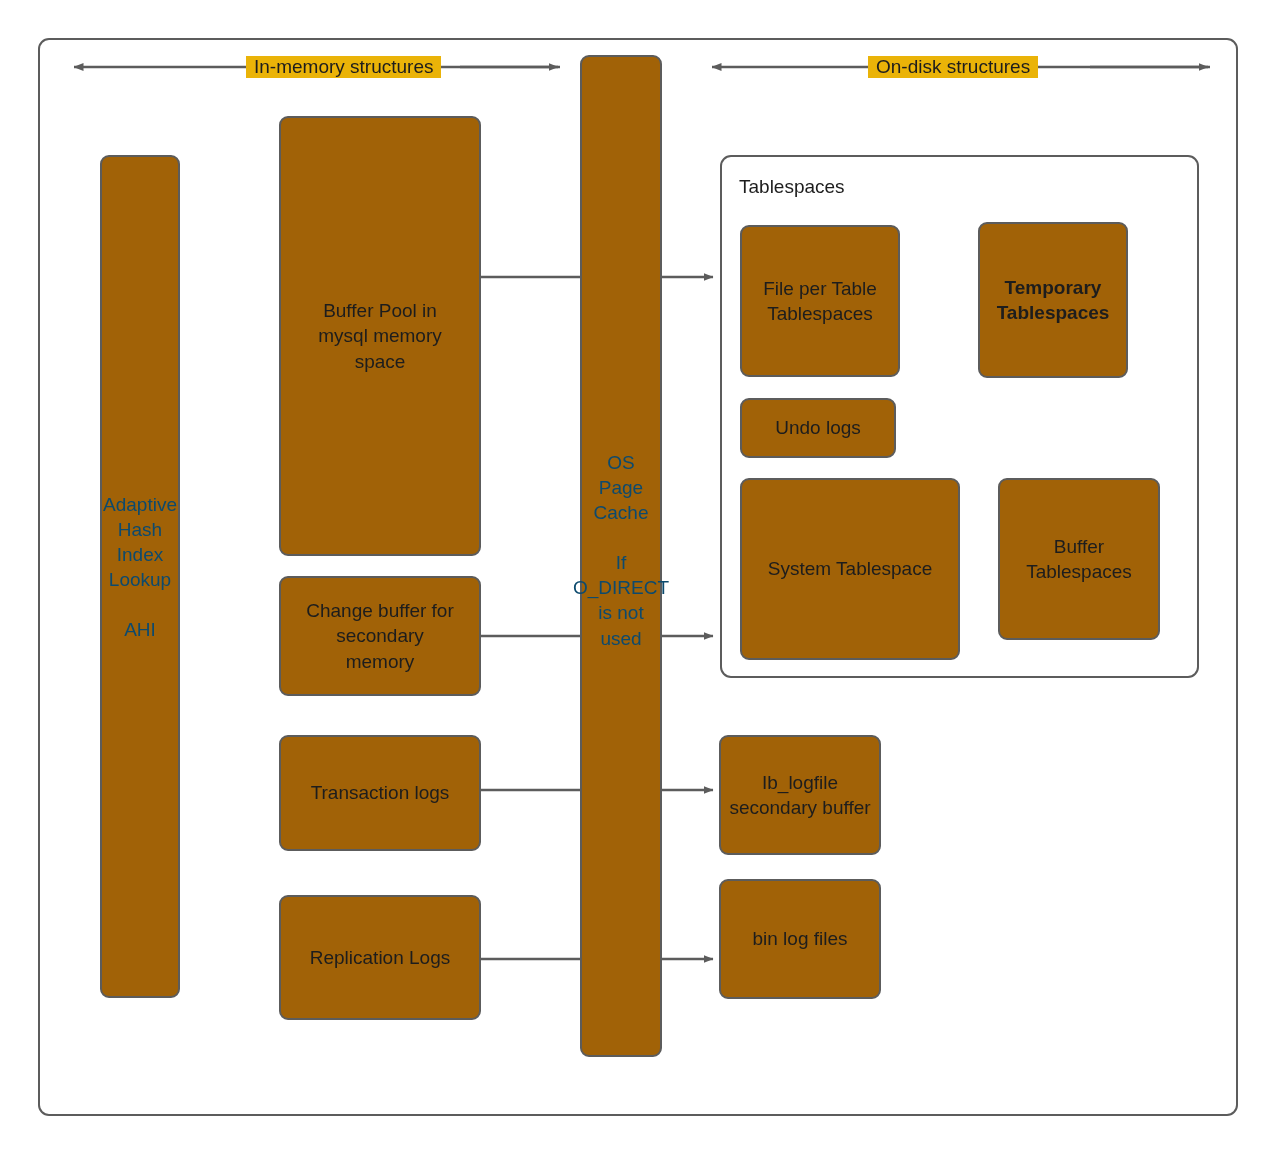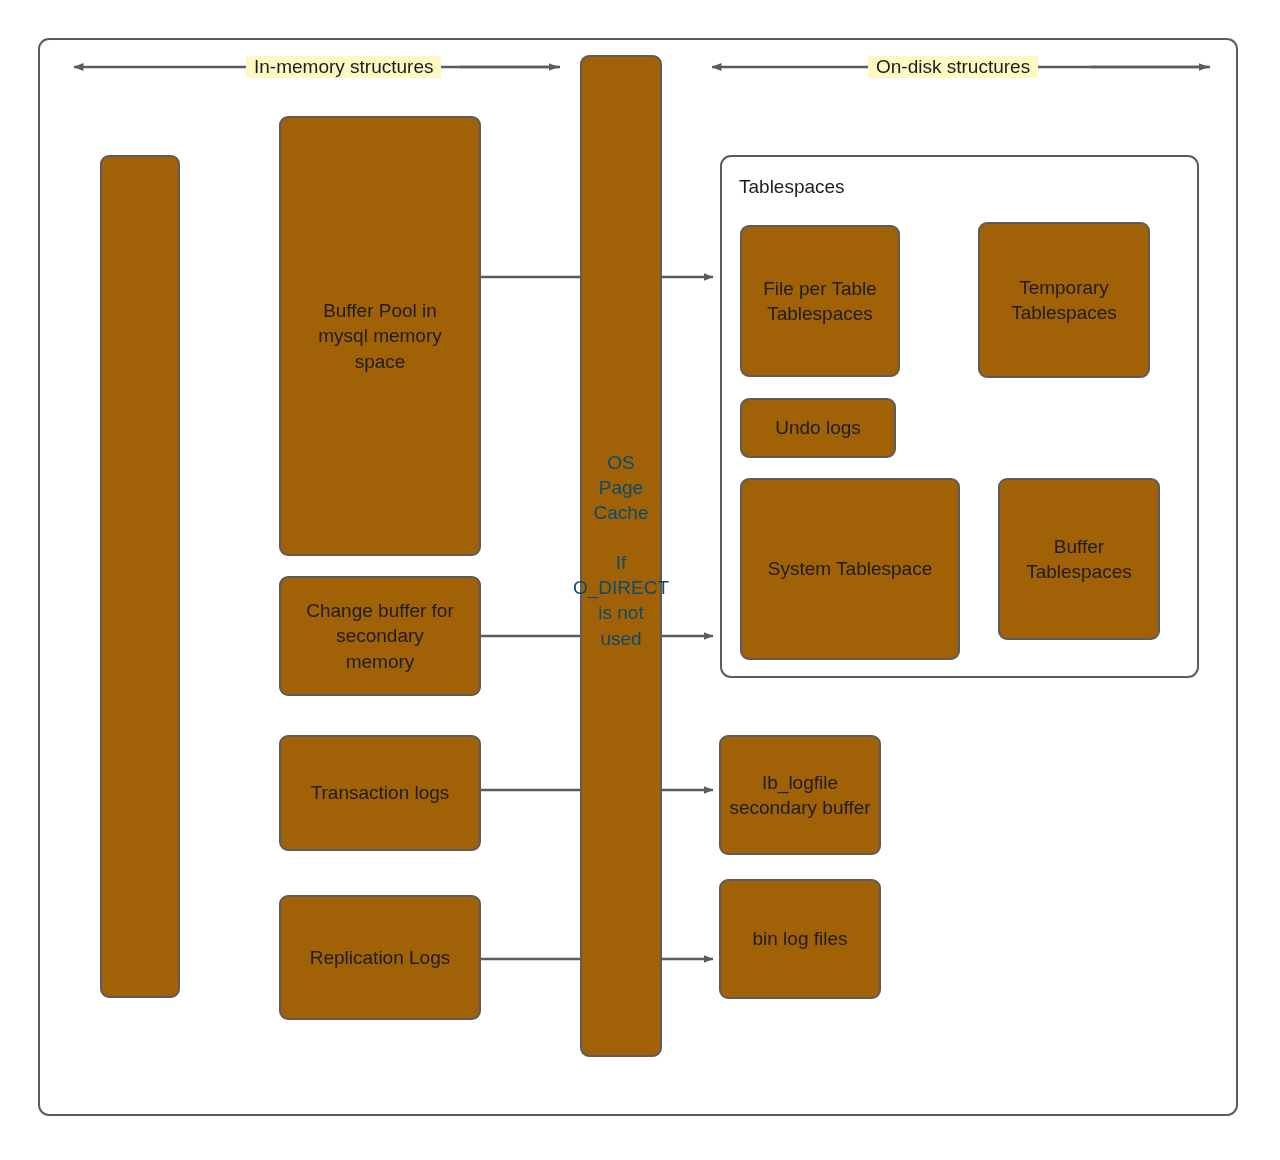--- a/index.html
+++ b/index.html
@@ -61,21 +61,21 @@
     width: 1280px;
     height: 1160px;
     overflow: visible;
     pointer-events: none;
   }
   .axis-label {
     position: absolute;
     font-size: 19px;
     color: #1d1d1d;
     white-space: nowrap;
-    background: #fef9c3;
+    background: #eab308;
     padding: 0 8px;
   }
 </style>
 </head>
 <body>
 
 <div id="canvas">
 
   <div class="box frame" style="left:38px; top:38px; width:1200px; height:1078px;"></div>
 
@@ -102,20 +102,26 @@
     <line x1="481" y1="790" x2="713" y2="790" stroke="#5c5c5c" stroke-width="2.4" marker-end="url(#ah2)"></line>
 
     <line x1="481" y1="959" x2="713" y2="959" stroke="#5c5c5c" stroke-width="2.4" marker-end="url(#ah2)"></line>
   </svg>
 
   <div class="axis-label" style="left:246px; top:56px;">In-memory structures</div>
 
   <div class="axis-label" style="left:868px; top:56px;">On-disk structures</div>
 
   <div class="box" style="left:100px; top:155px; width:80px; height:843px;"></div>
+  <div class="overflow-label" style="left:80px; top:492px; width:120px;">Adaptive
+Hash
+Index
+Lookup
+
+AHI</div>
 
   <div class="box" style="left:279px; top:116px; width:202px; height:440px;">Buffer Pool in
 mysql memory
 space</div>
 
   <div class="box" style="left:279px; top:576px; width:202px; height:120px;">Change buffer for
 secondary
 memory</div>
 
   <div class="box" style="left:279px; top:735px; width:202px; height:116px;">Transaction logs</div>
@@ -131,21 +137,21 @@
 O_DIRECT
 is not
 used</div>
 
   <div class="box frame" style="left:720px; top:155px; width:479px; height:523px;"></div>
   <div class="group-title" style="left:739px; top:176px;">Tablespaces</div>
 
   <div class="box" style="left:740px; top:225px; width:160px; height:152px;">File per Table
 Tablespaces</div>
 
-  <div class="box" style="left:978px; top:222px; width:172px; height:156px;">Temporary
+  <div class="box" style="left:978px; top:222px; width:150px; height:156px;font-weight:bold;">Temporary
 Tablespaces</div>
 
   <div class="box" style="left:740px; top:398px; width:156px; height:60px;">Undo logs</div>
 
   <div class="box" style="left:740px; top:478px; width:220px; height:182px;">System Tablespace</div>
 
   <div class="box" style="left:998px; top:478px; width:162px; height:162px;">Buffer
 Tablespaces</div>
 
   <div class="box" style="left:719px; top:735px; width:162px; height:120px;">Ib_logfile

